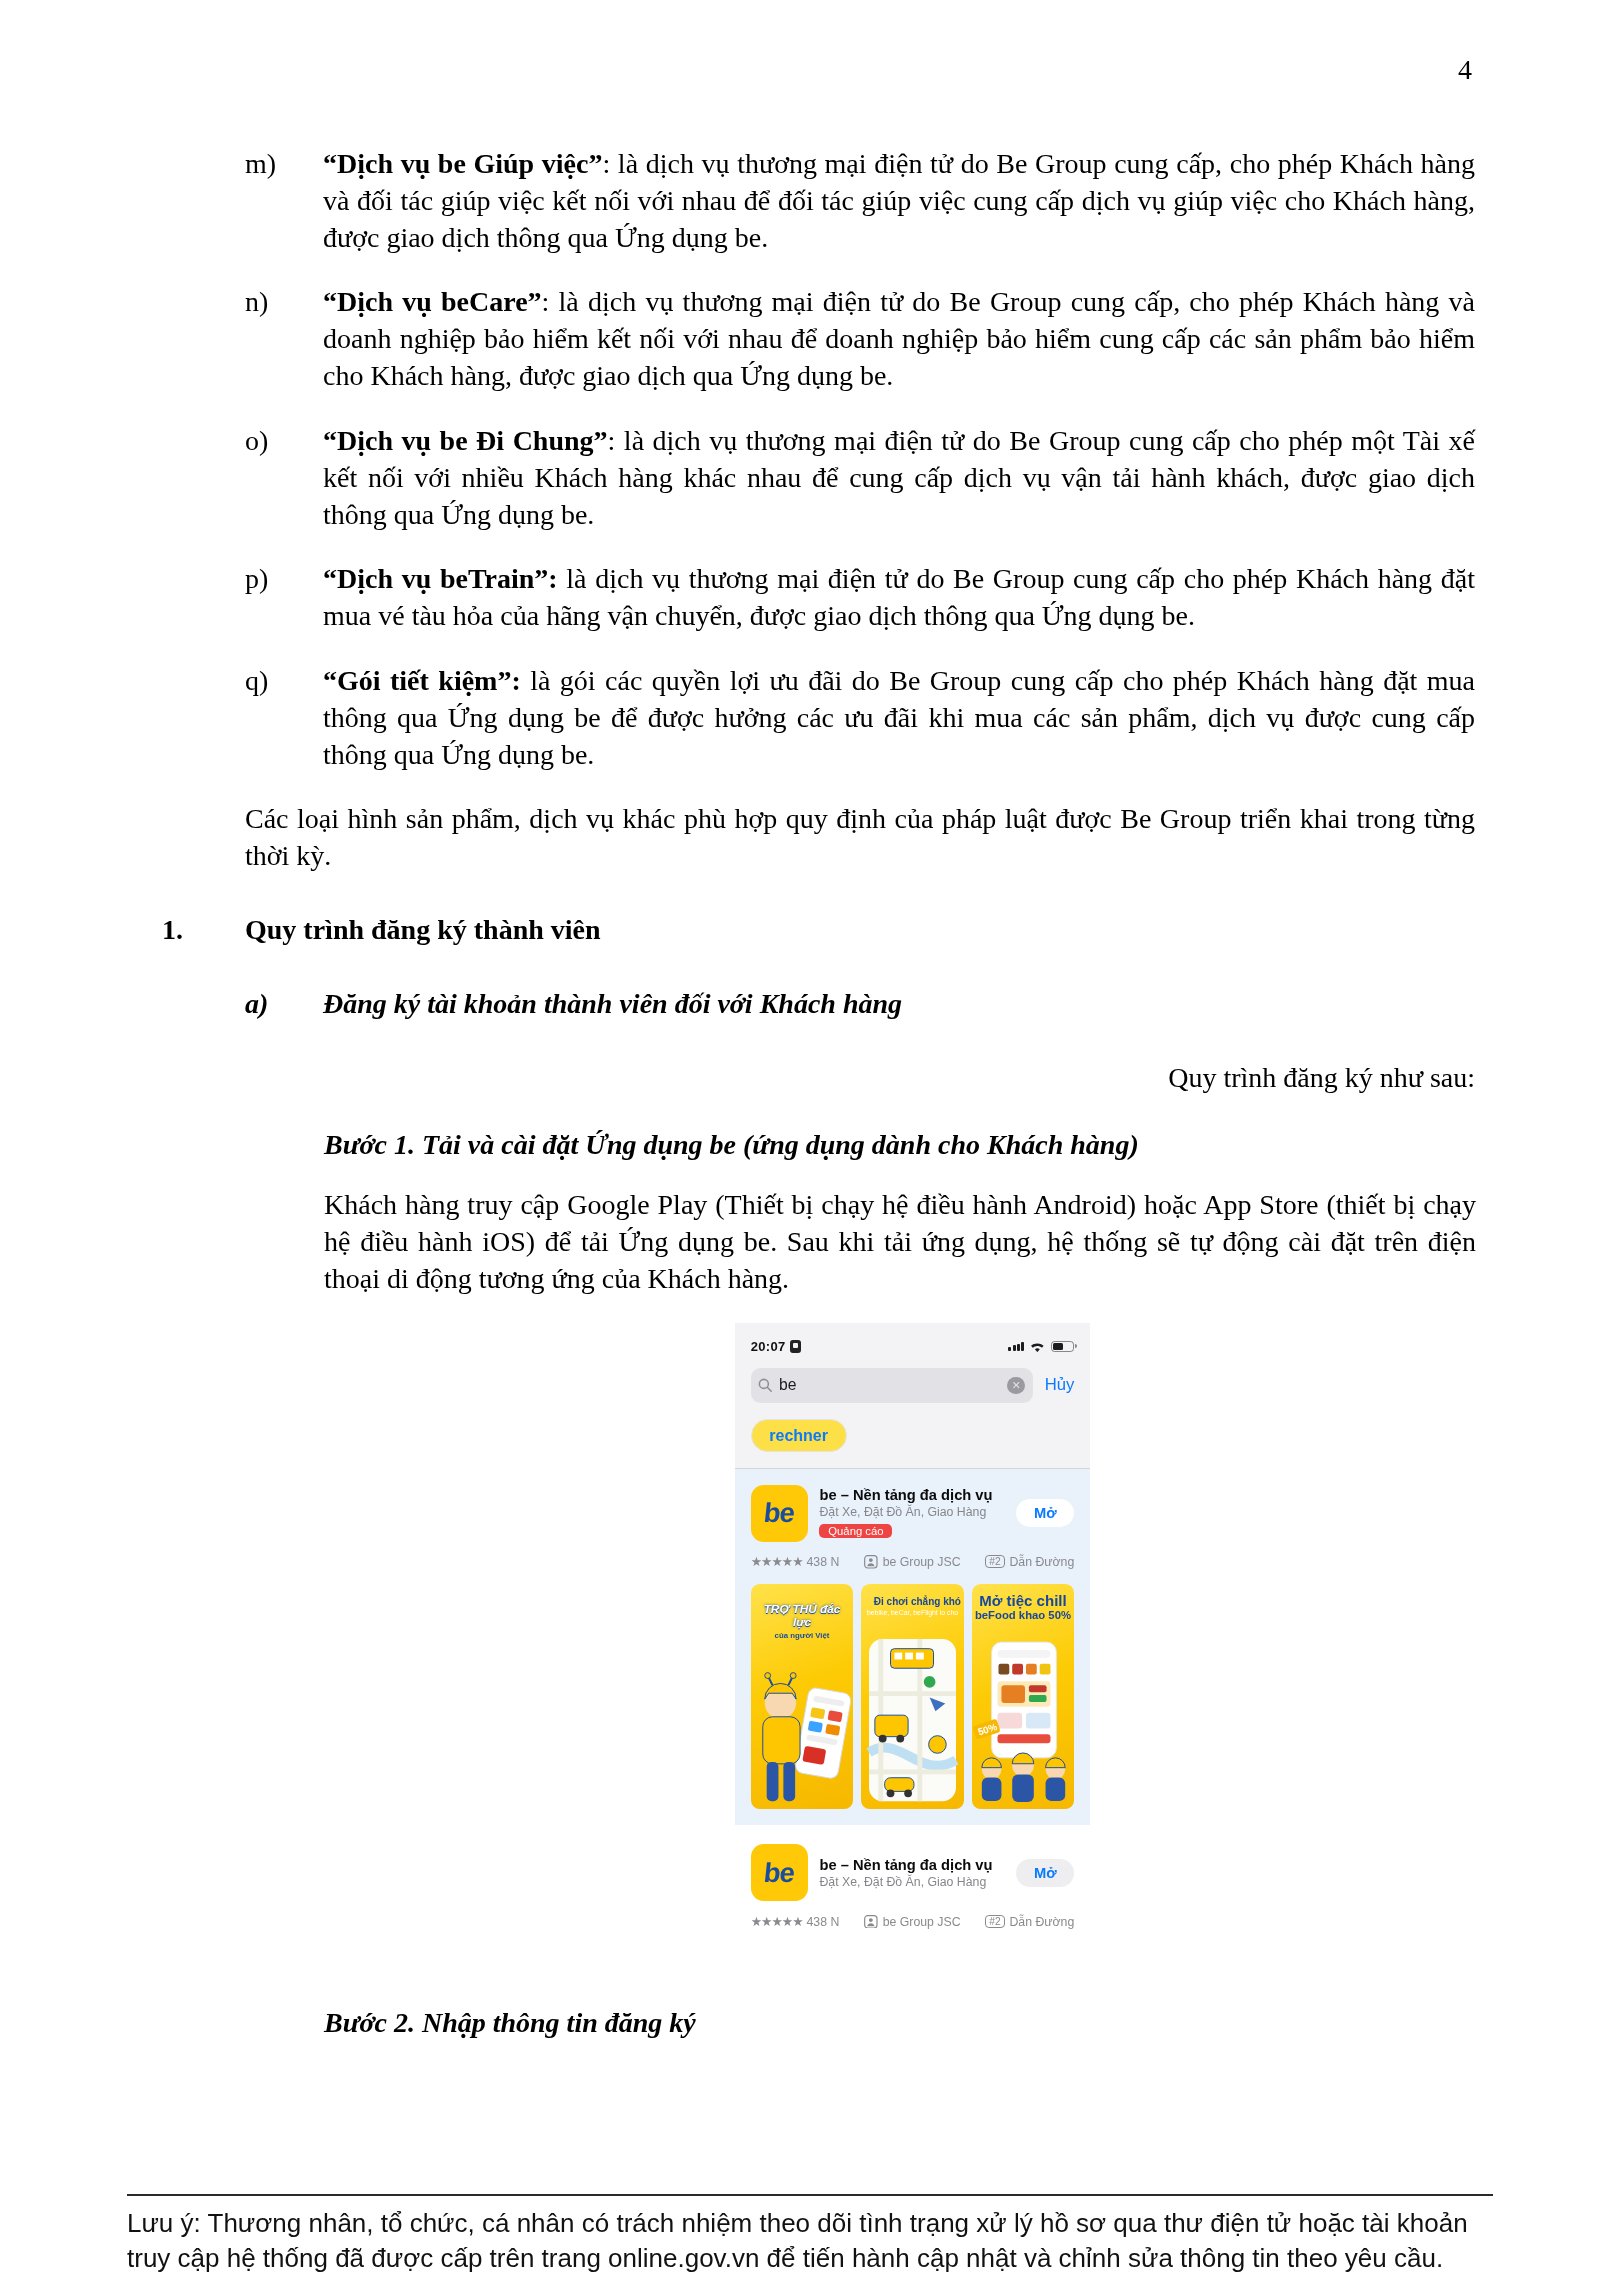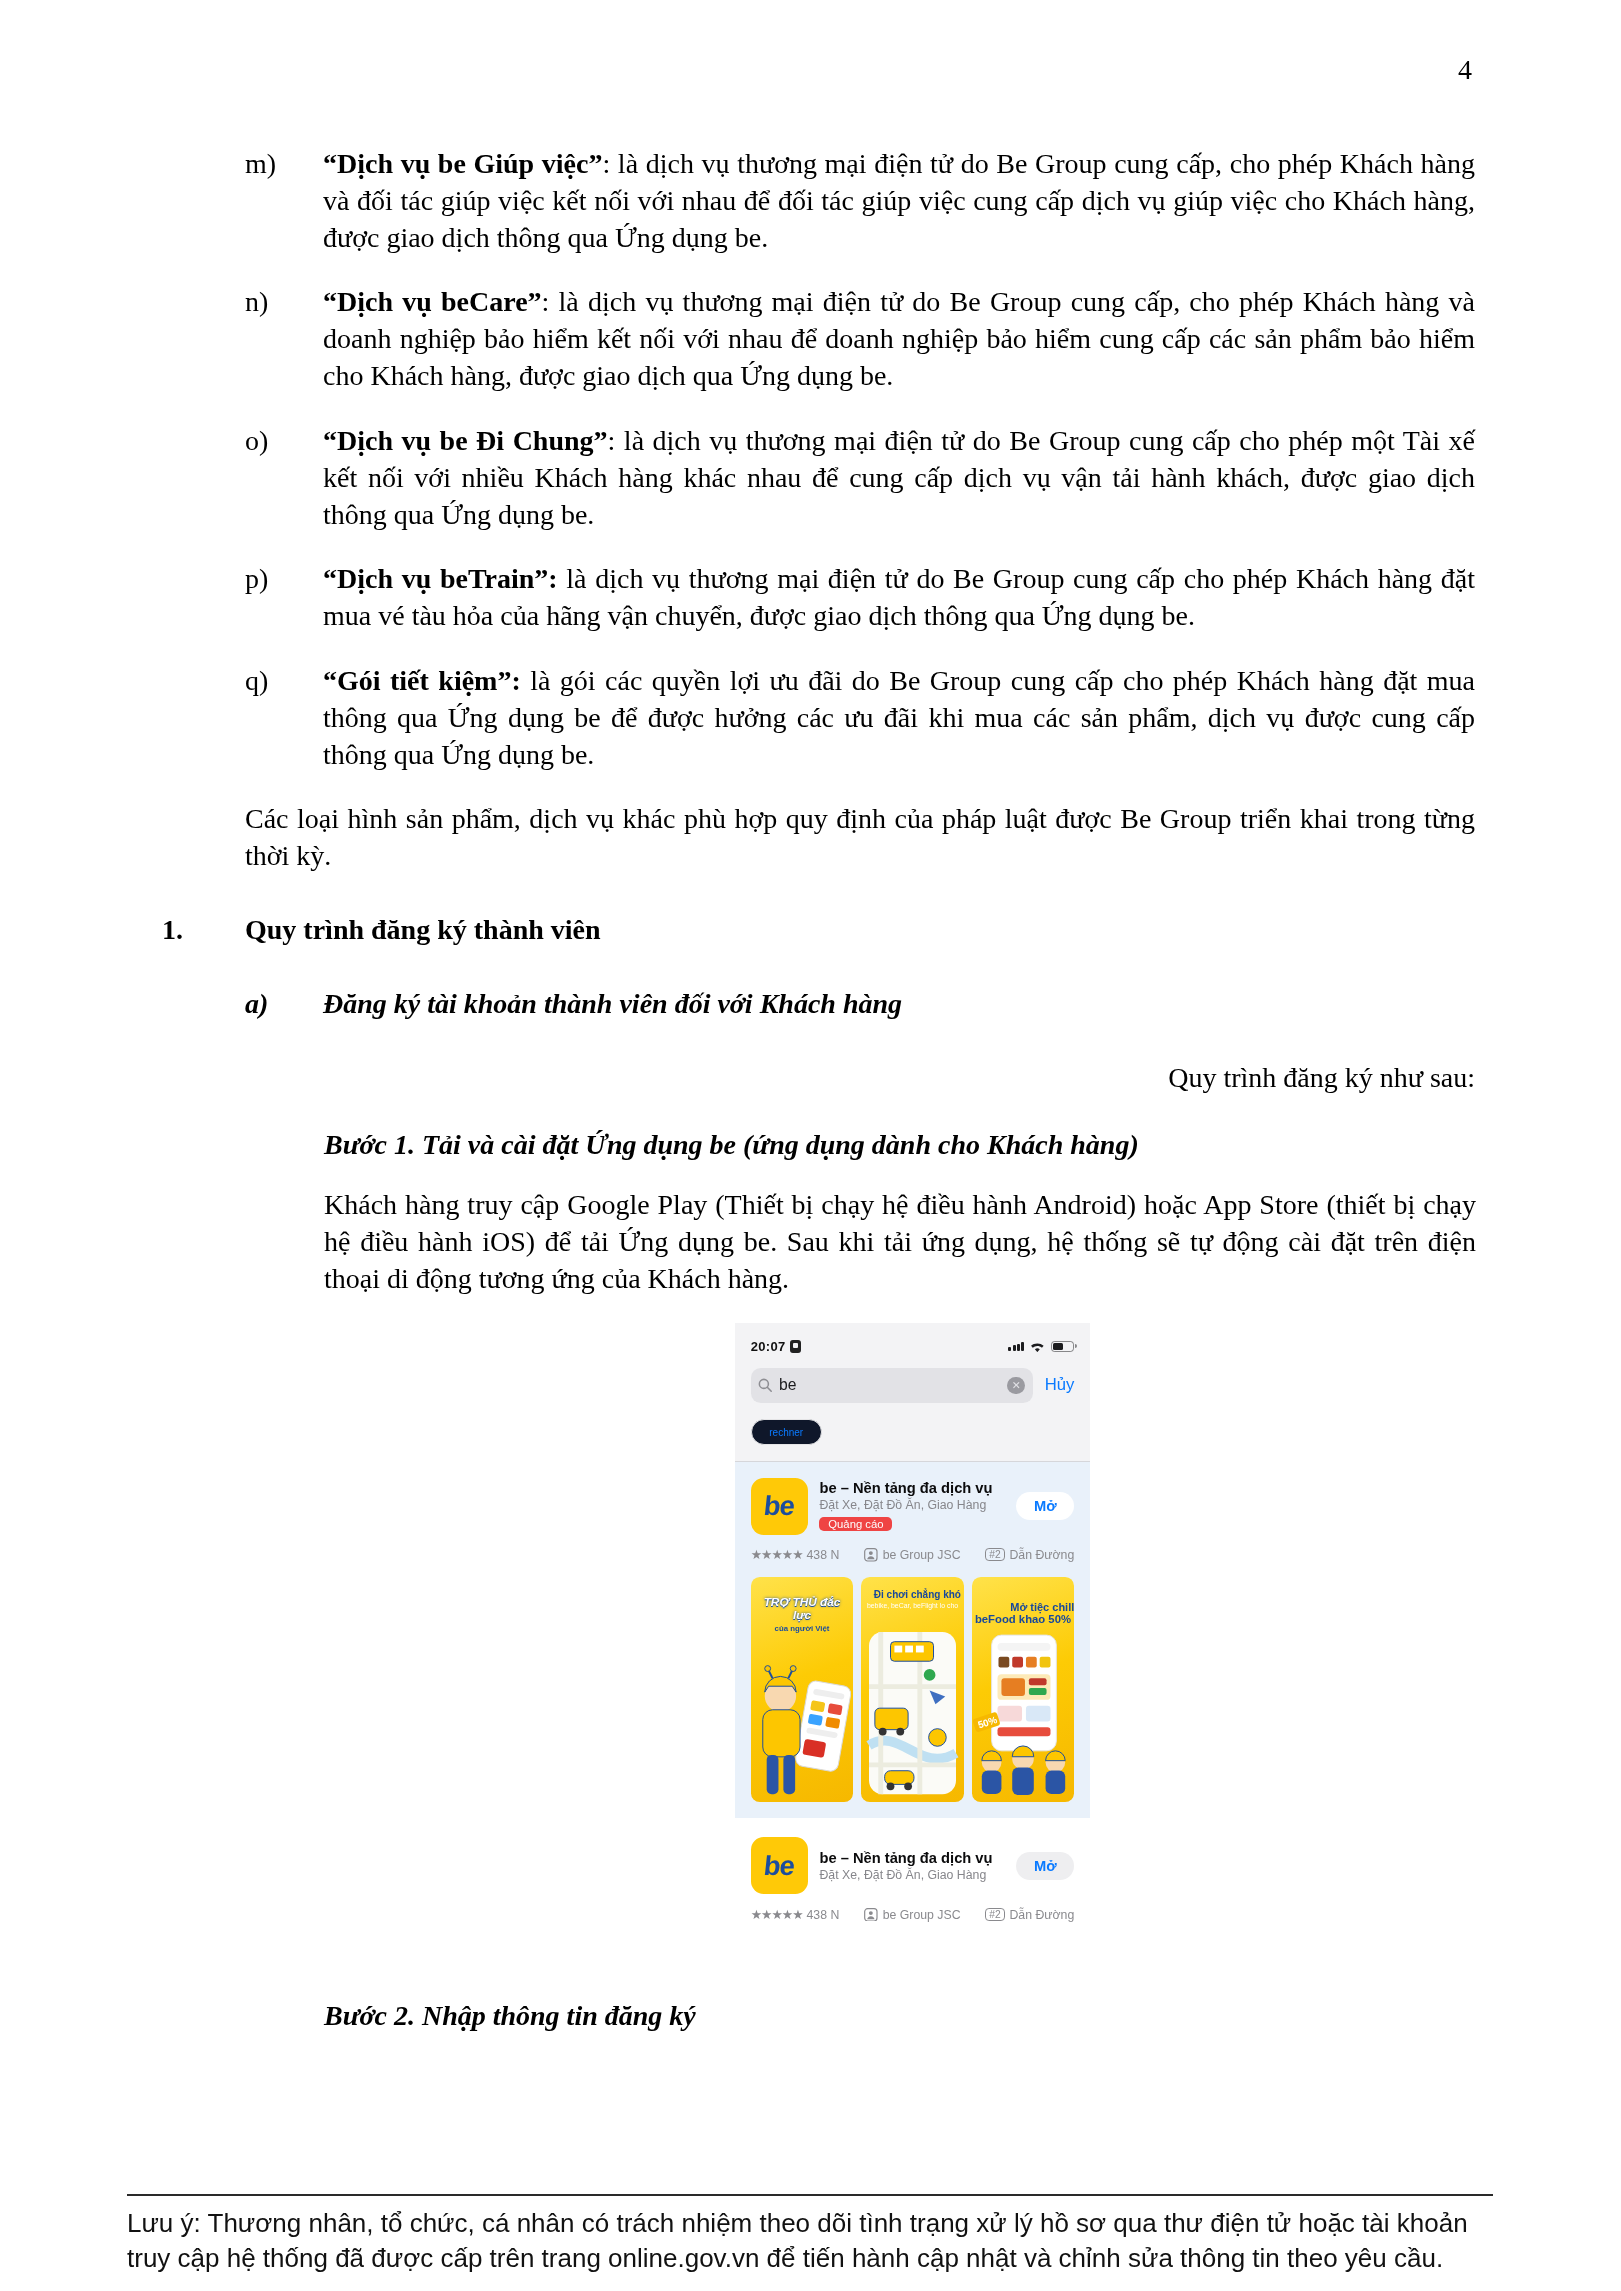--- a/index.html
+++ b/index.html
@@ -53,21 +53,21 @@
   .batt::before { content:""; position:absolute; left:1px; top:1px; bottom:1px; width:9.8px; background:#1c1c1e; border-radius:1.5px; }
   .batt::after { content:""; position:absolute; right:-3.9px; top:2.9px; width:2px; height:3.9px; background:rgba(28,28,30,.5); border-radius:0 2px 2px 0; }
 
   .search-row { display:flex; align-items:center; margin-top:7.8px; gap:11.8px; }
   .search-field { flex:1; height:35px; background:#e2e2e6; border-radius:9.8px; display:flex; align-items:center; padding:0 7.8px 0 7.8px; }
   .search-glyph { display:flex; margin-right:5.9px; }
   .search-text { font-size:15.7px; color:#1c1c1e; flex:1; }
   .clear-btn { width:17.6px; height:17.6px; border-radius:50%; background:#9a9aa0; color:#e2e2e6; font-size:10.8px; line-height:17.6px; text-align:center; font-weight:bold; }
   .cancel-btn { color:#0a7aff; font-size:16.7px; }
 
-  .chip { display:inline-block; margin-top:15.7px; background:#0f172a; border:1px solid #e4e4e6; border-radius:17.6px; padding:6.9px 17.6px; color:#0a7aff; font-size:10px; }
+  .chip { display:inline-block; margin-top:15.7px; background:#fde047; border:1px solid #e4e4e6; border-radius:17.6px; padding:6.9px 17.6px; color:#0a7aff; font-size:16px;font-weight:bold; }
 
   .divider { height:1px; background:#d6d6da; }
 
   .result-ad { background:#e9f1fa; padding:15.7px 15.7px 15.7px; }
   .app-row { display:flex; align-items:center; }
   .app-icon { width:57px; height:57px; border-radius:12.7px; background:#ffc907; display:flex; align-items:center; justify-content:center; flex:0 0 57px; }
   .be-logo { font-size:27.4px; font-weight:bold; color:#1b4d9e; transform:skewX(-6deg); letter-spacing:-1px; }
   .app-meta { margin-left:11.8px; min-width:0; }
   .app-name { font-size:14.7px; font-weight:bold; color:#0b0b0c; white-space:nowrap; }
   .app-sub { font-size:12.3px; color:#86868b; margin-top:2px; white-space:nowrap; }
@@ -81,21 +81,21 @@
   .rank-badge { border:1.3px solid #8a8a8e; border-radius:3.9px; font-size:10.3px; padding:0 2.9px; }
   .rating-left { display:flex; align-items:center; }
 
   .promos { display:flex; gap:7.8px; margin-top:14.7px; }
   .promo { flex:1; height:225px; border-radius:8.8px; position:relative; overflow:hidden;
            background:linear-gradient(160deg,#ffe24a 0%,#fdcb05 45%,#f6b800 100%); }
   .promo-title-white { margin-top:19px; text-align:center; color:#fff; font-weight:bold; font-style:italic; font-size:11.8px; text-shadow:0 1px 0 #1b4d9e,0 0 2.9px #1b4d9e; line-height:1.1; padding:0 3.9px; }
   .promo-sub-blue { text-align:center; color:#1b4d9e; font-size:7.8px; font-weight:bold; margin-top:2px; }
   .promo-title-blue { margin-top:11.8px; text-align:right; color:#17489c; font-weight:bold; font-size:10px; line-height:1.15; padding:0 2.9px; }
   .promo-sub-white { text-align:center; color:#fff; font-size:6.9px; margin-top:2px; }
-  .promo-title-sm { margin-top:24px; text-align:right; color:#17489c; font-size:11px; font-weight:bold; }
+  .promo-title-sm { margin-top:8px; text-align:center; color:#17489c; font-size:15px; font-weight:bold; }
   .promo-title-lg { text-align:center; color:#17489c; font-size:11.3px; font-weight:bold; }
   .promo svg { position:absolute; left:0; bottom:0; }
 
   .result-plain { background:#ffffff; padding:19.6px 15.7px 11.8px; }
 
   
   .footer { position:absolute; top:2194px; left:127px; width:1366px;
             font-family:"Liberation Sans","DejaVu Sans",sans-serif; }
   .footer-rule { border-top:2.9px solid #2a2a2a; margin-bottom:9.8px; }
   .footer-text { font-size:26px; line-height:35px; color:#111; }

